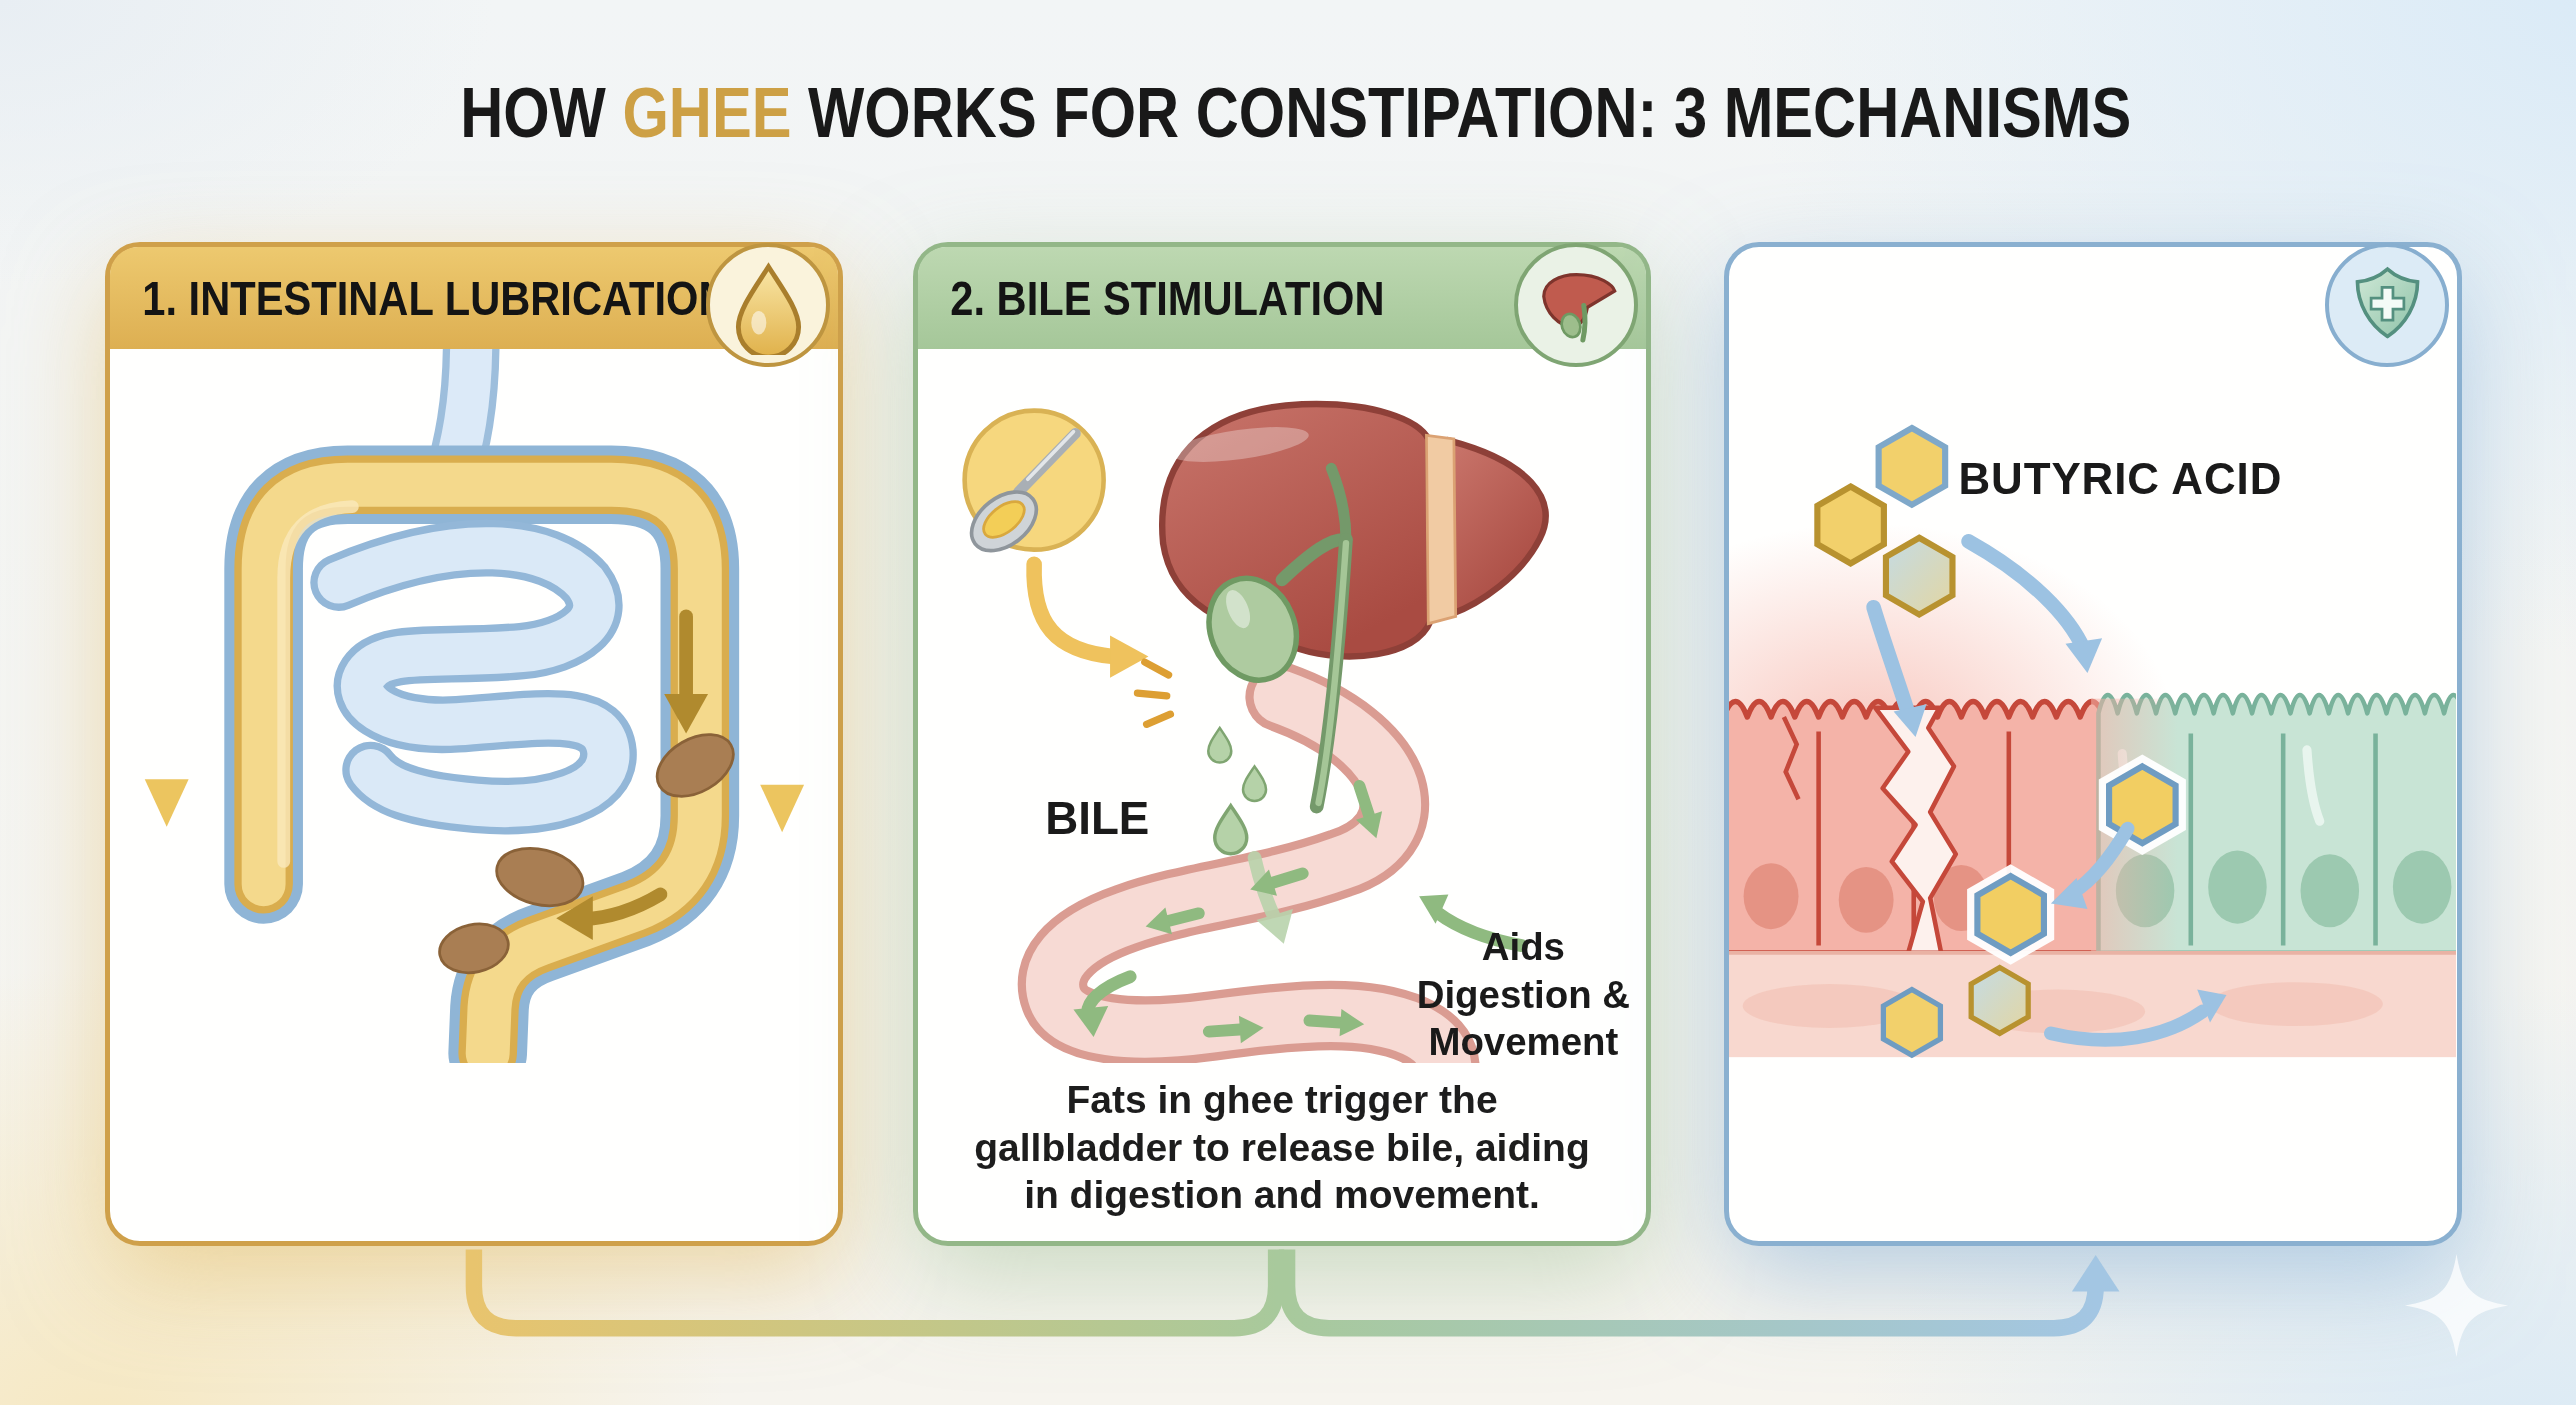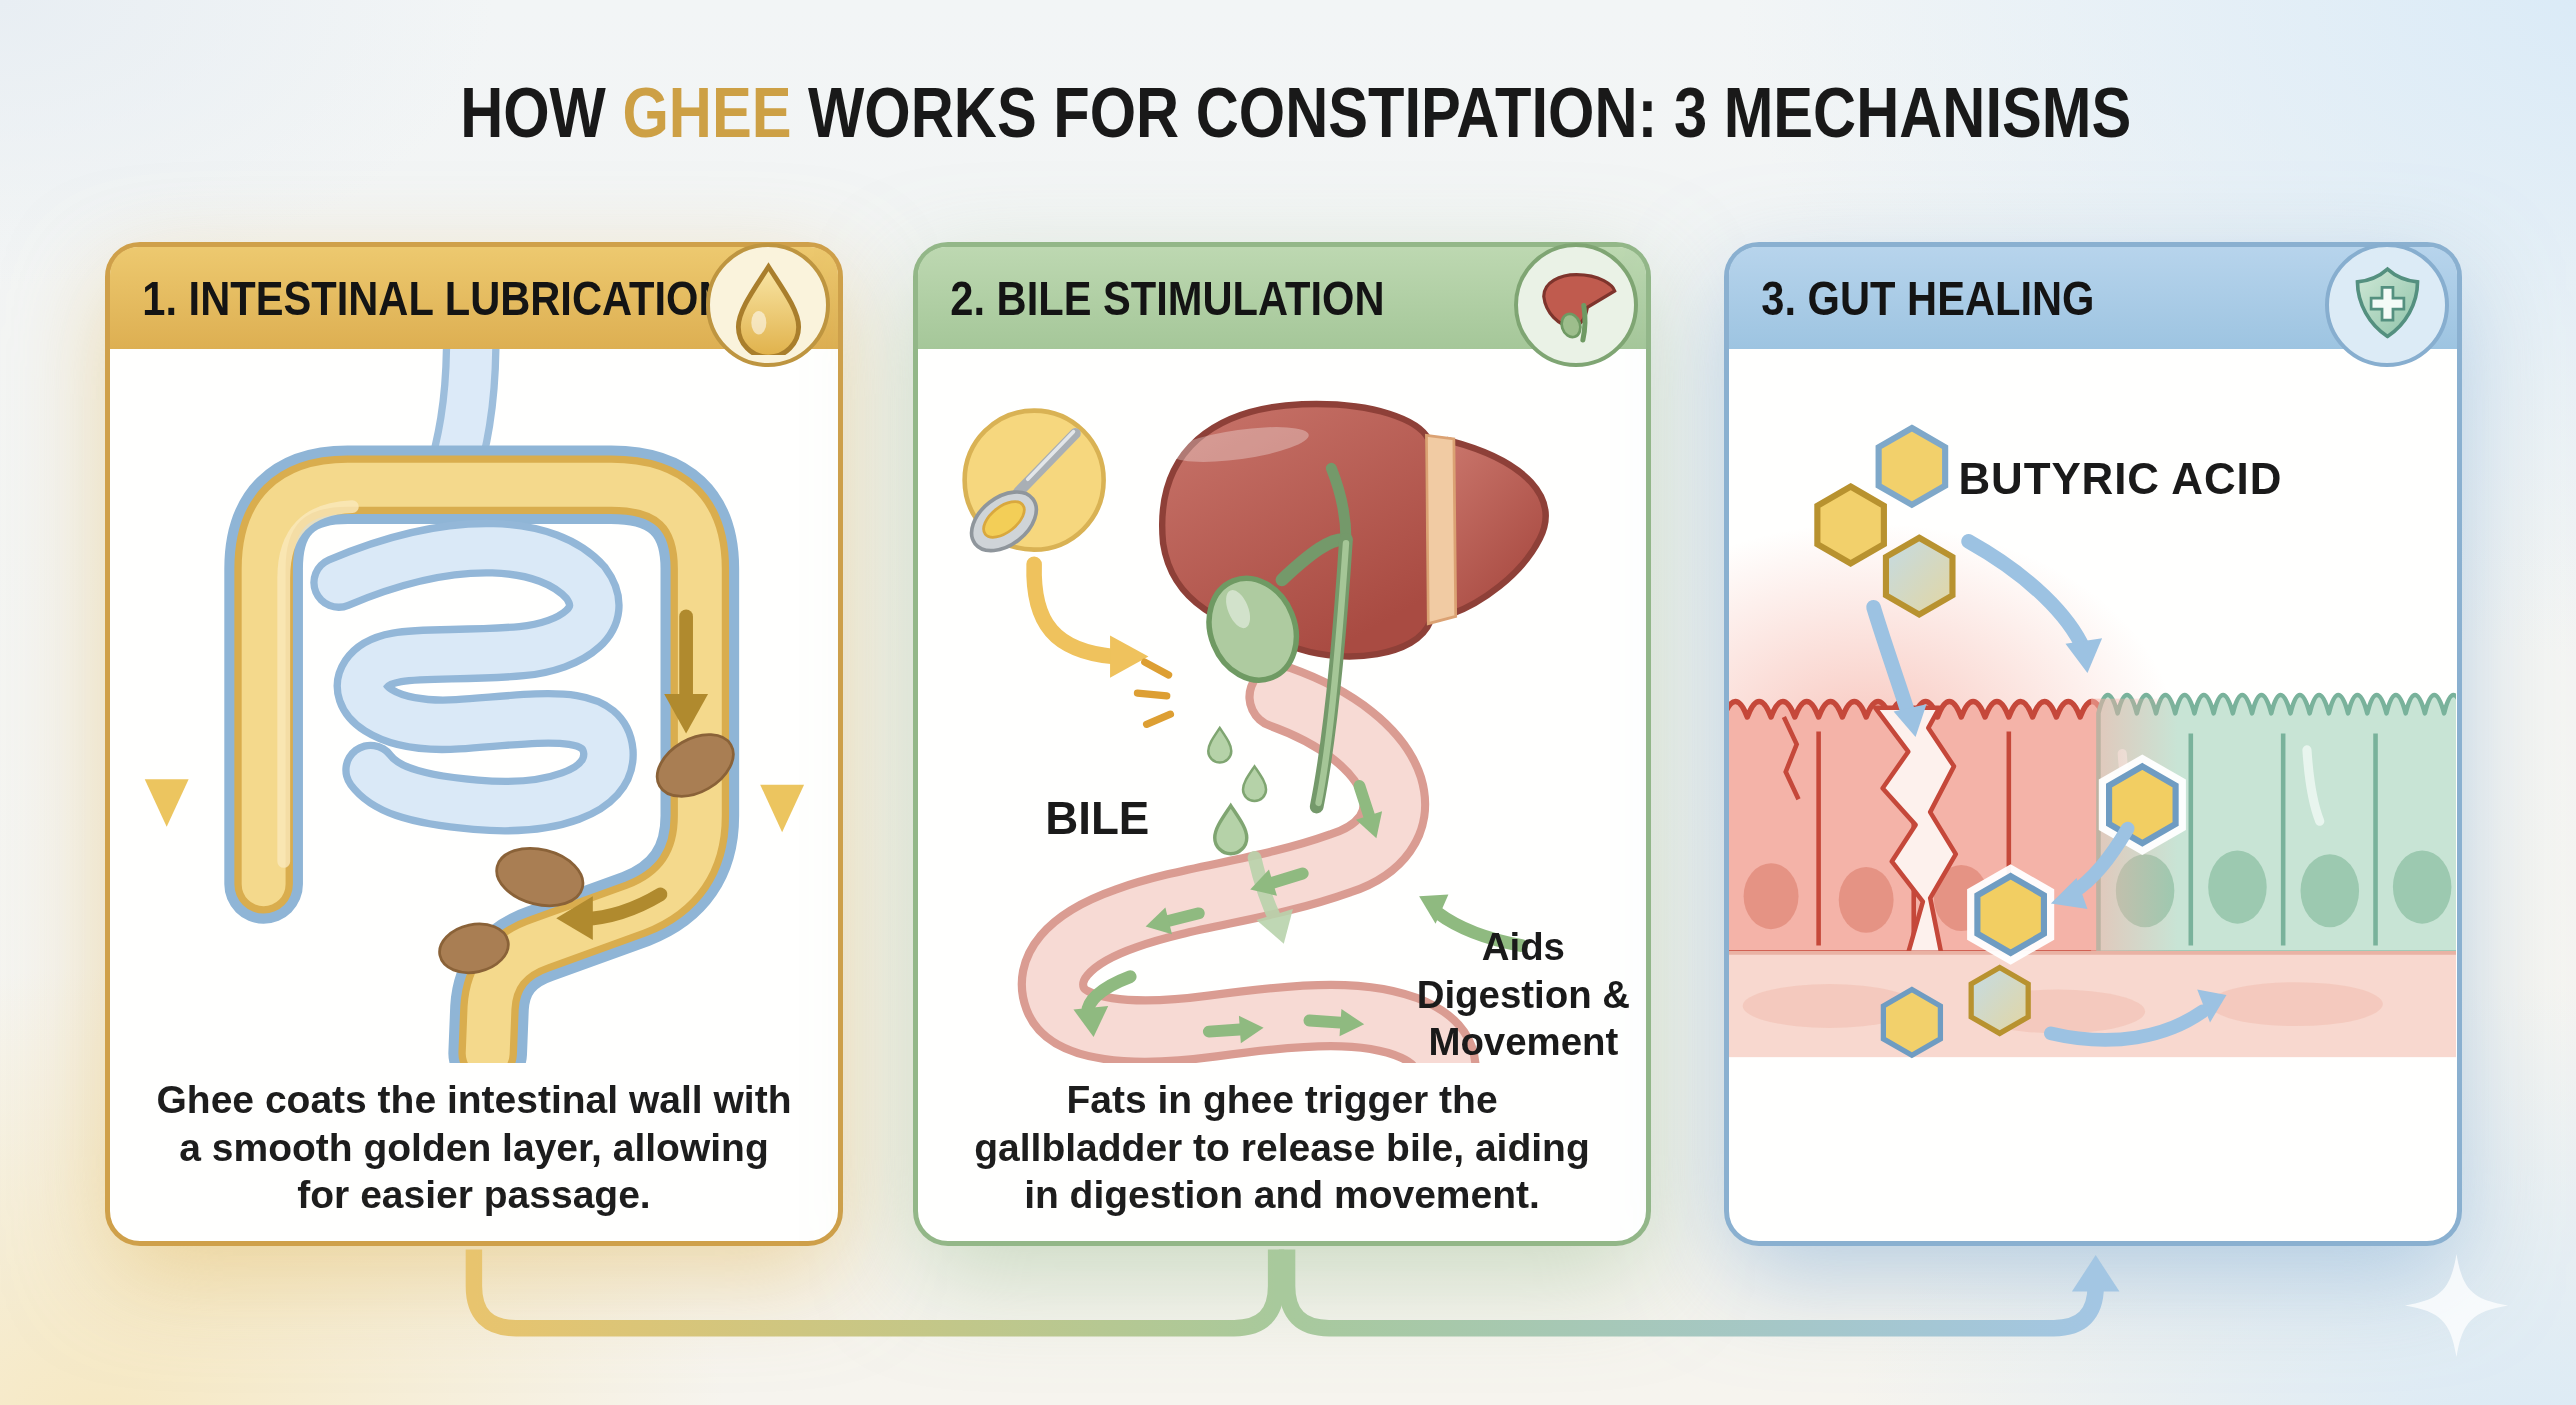--- a/index.html
+++ b/index.html
@@ -115,21 +115,20 @@
       <polygon points="735,528 711,476 759,476" fill="#ECC55F"></polygon>
     </g>
 
     <g>
       <path d="M 630,292 L 630,382" stroke="#B08A2E" stroke-width="15" stroke-linecap="round" fill="none"></path>
       <polygon points="630,420 606,377 654,377" fill="#B08A2E"></polygon>
       <path d="M 602,596 C 572,614 542,622 518,623" stroke="#B08A2E" stroke-width="15" stroke-linecap="round" fill="none"></path>
       <polygon points="488,622 528,598 528,646" fill="#B08A2E"></polygon>
     </g>
   </svg>
-  <p class="caption">Ghee coats the intestinal wall with a smooth golden layer, allowing for easier passage.</p>
 </section>
 
 <section class="card card2">
   <header class="card-header">
     <span class="card-heading">2. BILE STIMULATION</span>
   </header>
   <span class="badge">
     <svg width="91" height="91" viewBox="0 0 100 100">
       <path d="M 14,40 C 14,24 32,16 50,16 C 76,16 90,28 92,34 L 62,52 C 60,64 54,72 46,74 C 30,72 16,58 14,40 Z" fill="#C05B4E" stroke="#7E342C" stroke-width="3.5"></path>
       <path d="M 58,50 C 60,62 60,74 57,88" fill="none" stroke="#6F9A63" stroke-width="5.5" stroke-linecap="round"></path>
@@ -213,23 +212,20 @@
     <g>
       <text x="662" y="668" text-anchor="middle" font-size="42">Aids</text>
       <text x="662" y="720" text-anchor="middle" font-size="42">Digestion &amp;</text>
       <text x="662" y="772" text-anchor="middle" font-size="42">Movement</text>
     </g>
   </svg>
   <p class="caption">Fats in ghee trigger the gallbladder to release bile, aiding in digestion and movement.</p>
 </section>
 
 <section class="card card3">
-  <header class="card-header">
-    <span class="card-heading">3. GUT HEALING</span>
-  </header>
   <span class="badge">
     <svg width="91" height="91" viewBox="0 0 100 100">
       <defs>
         <linearGradient id="shG" x1="0" y1="0" x2="1" y2="1">
           <stop offset="0" stop-color="#CFE8D6"></stop>
             <stop offset="1" stop-color="#8FC3A9"></stop>
         </linearGradient>
       </defs>
       <path d="M 50,10 C 60,19 72,23 83,24 C 83,48 70,71 50,84 C 30,71 17,48 17,24 C 28,23 40,19 50,10 Z" fill="url(#shG)" stroke="#54907F" stroke-width="4"></path>
       <path d="M 44,30 H 56 V 42 H 68 V 54 H 56 V 66 H 44 V 54 H 32 V 42 H 44 Z" fill="#F4FBF7" stroke="#54907F" stroke-width="3"></path>

